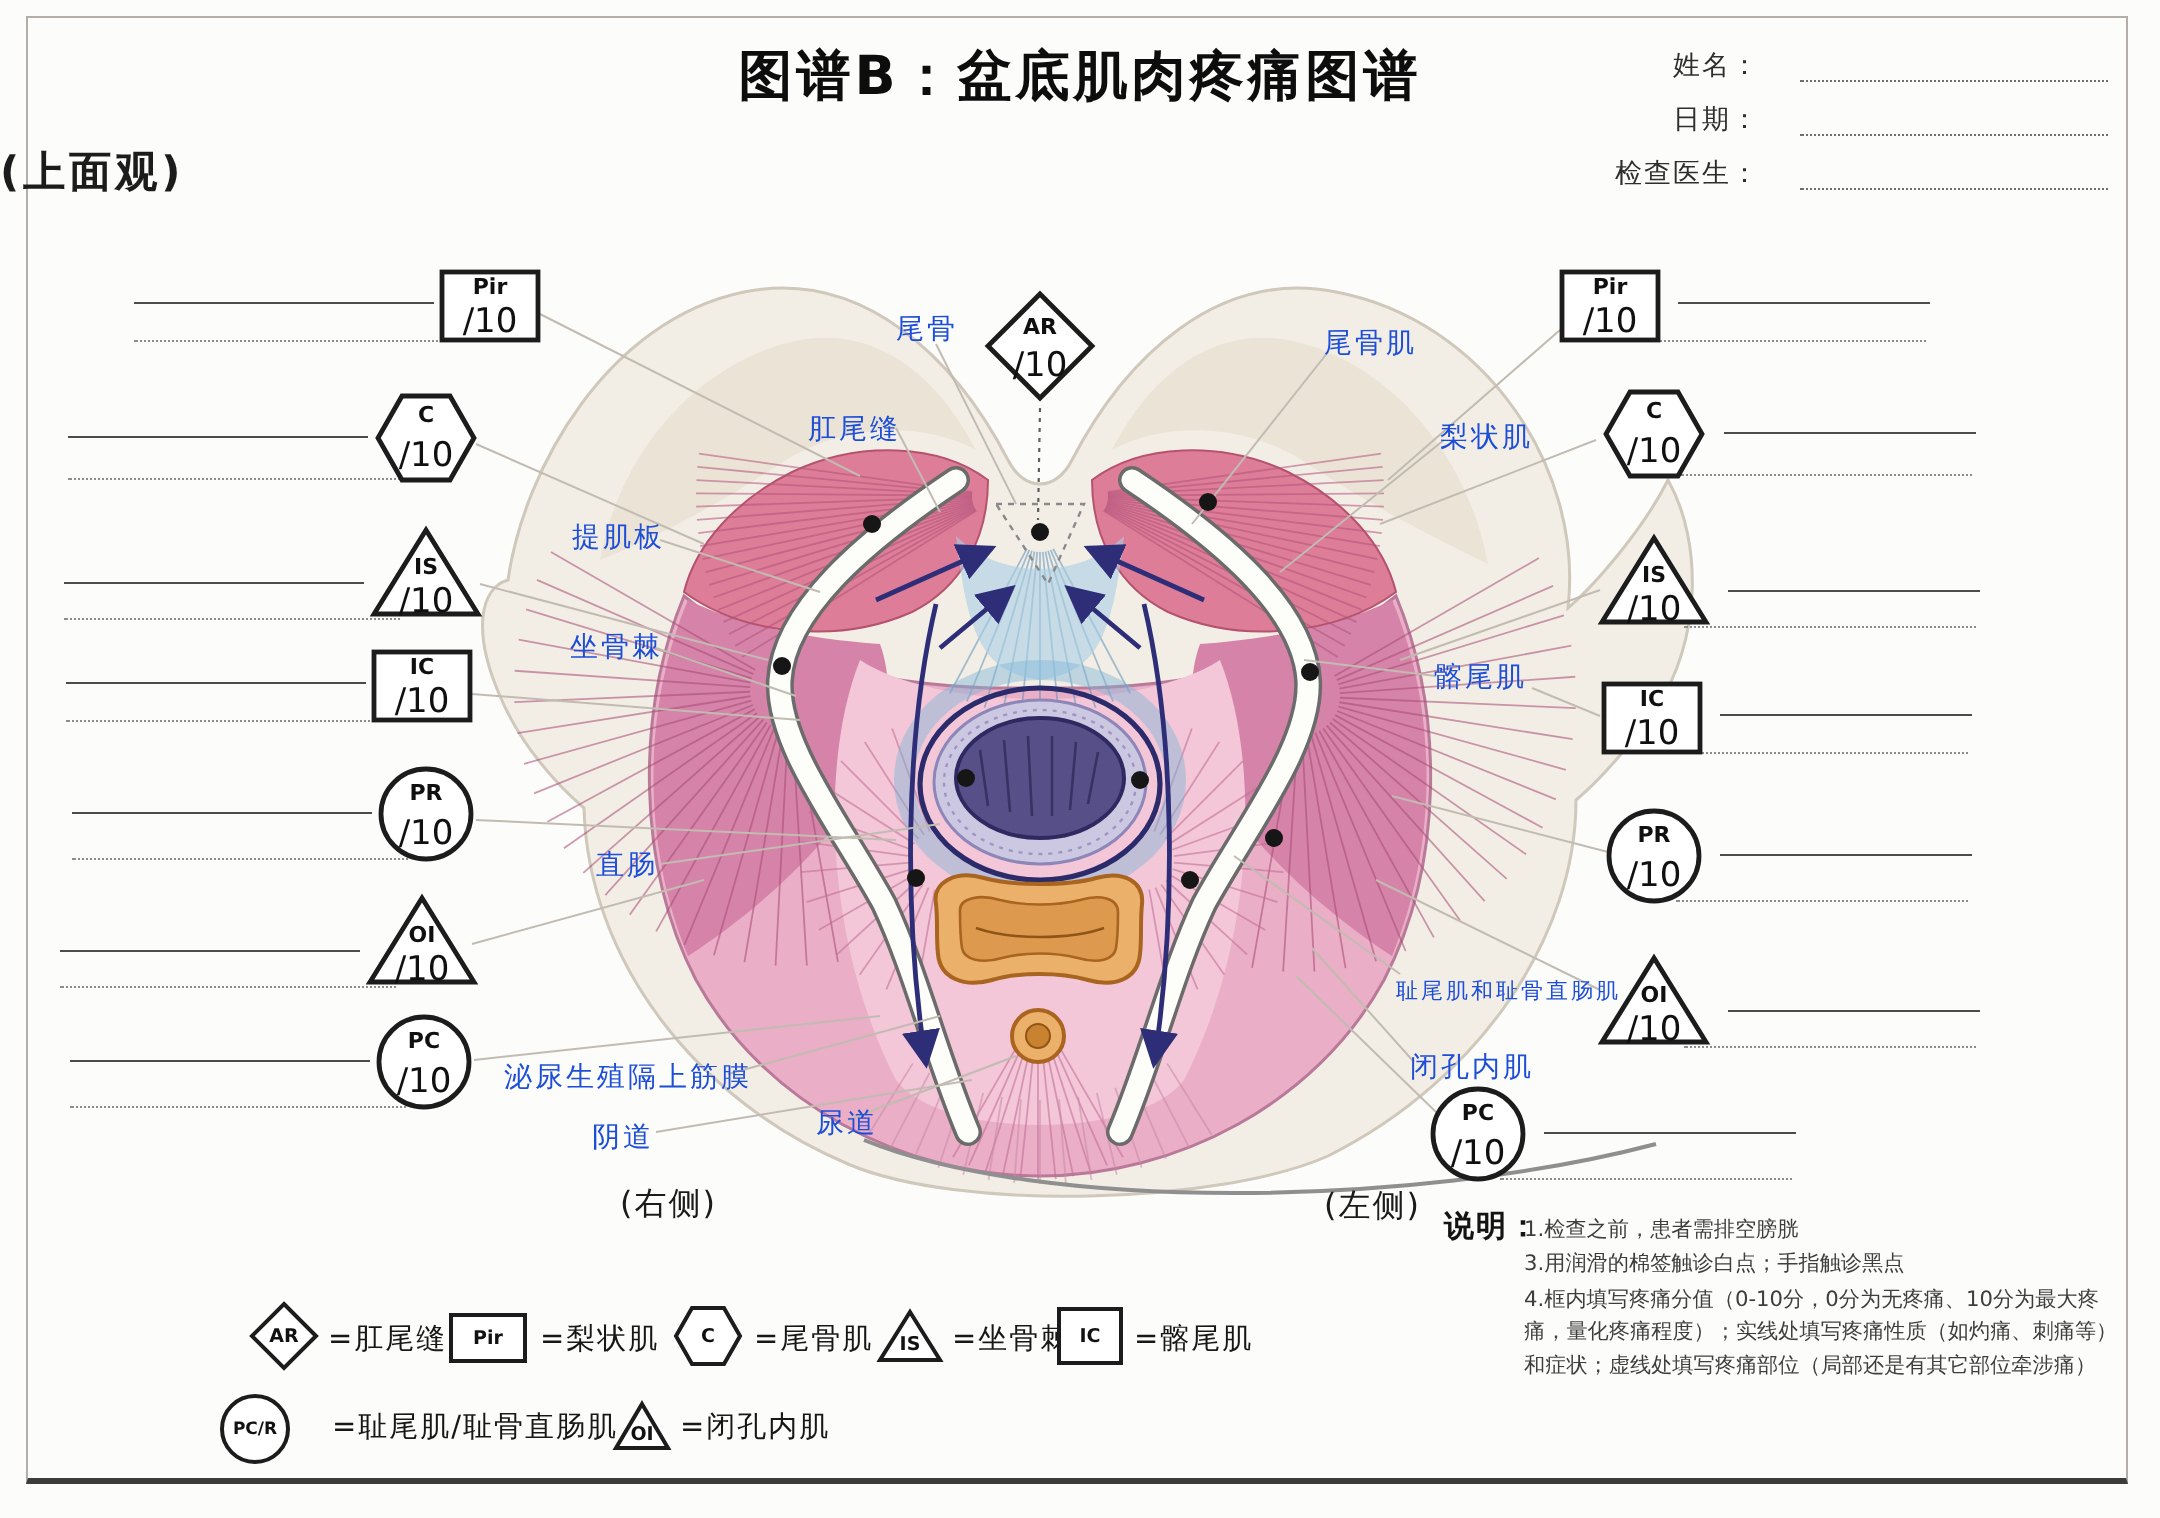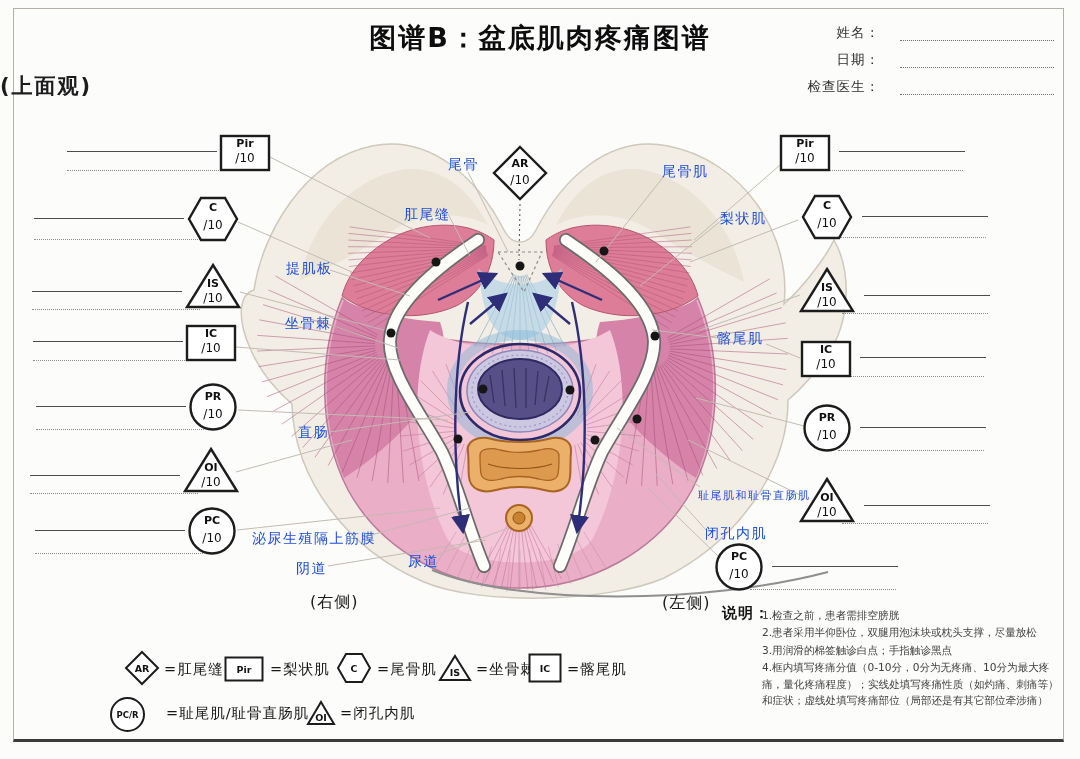--- a/index.html
+++ b/index.html
@@ -13,21 +13,21 @@
          font-size:21px;font-weight:600;color:#1c1c1c;letter-spacing:2px;margin-top:12px;}
   
   .pfield{position:absolute;display:flex;align-items:center;width:256px;height:20px;gap:18px;}
   .pfield .plabel{width:82px;text-align:right;font-size:13.5px;color:#2e2e2e;letter-spacing:1px;}
   .pfield .pline{flex:1;height:15px;border-bottom:1.6px dotted #6f6f6f;margin-left:2px;}
   
   .marker{position:absolute;}
   .marker svg.shape{position:absolute;left:0;top:0;width:100%;height:100%;}
   .mcode,.mscore{position:absolute;left:0;right:0;text-align:center;color:#101010;}
   .mcode{font-size:11px;font-weight:600;}
-  .mscore{font-size:12px;}
+  .mscore{font-size:17px;}
   .m-rect{width:52px;height:38px}.m-rect .mcode{top:3px}.m-rect .mscore{top:17px}
   .m-circle{width:50px;height:50px}.m-circle .mcode{top:8px}.m-circle .mscore{top:25px}
   .m-hex{width:54px;height:48px}.m-hex .mcode{top:6px}.m-hex .mscore{top:23px}
   .m-tri{width:58px;height:48px}.m-tri .mcode{top:15px}.m-tri .mscore{top:29px}
   .m-diamond{width:58px;height:58px}.m-diamond .mcode{top:13px}.m-diamond .mscore{top:29px}
   .ln{position:absolute;height:0;}
   .lns{border-top:1.6px solid #4c4c4c;}
   .lnd{border-top:1.7px dotted #8d8d8d;}
   .mk-left .lns{right:calc(100% + 2px);width:150px;}
   .mk-left .lnd{right:calc(100% - 16px);width:168px;}
@@ -487,21 +487,20 @@
   <div class="alabel" style="left:705px;top:525px">闭孔内肌</div>
   <div class="alabel" style="left:252px;top:530px">泌尿生殖隔上筋膜</div>
   <div class="alabel" style="left:296px;top:560px">阴道</div>
   <div class="alabel" style="left:408px;top:553px">尿道</div>
   <div class="sideLabel" style="left:310px;top:592px">(右侧)</div>
   <div class="sideLabel" style="left:662px;top:593px">(左侧)</div>
 
   <div class="insHead">说明：</div>
   <div class="insBody">
     <div>1.检查之前，患者需排空膀胱</div>
-    <div>2.患者采用半仰卧位，双腿用泡沫块或枕头支撑，尽量放松</div>
     <div>3.用润滑的棉签触诊白点；手指触诊黑点</div>
     <div>4.框内填写疼痛分值（0-10分，0分为无疼痛、10分为最大疼痛，量化疼痛程度）；实线处填写疼痛性质（如灼痛、刺痛等）和症状；虚线处填写疼痛部位（局部还是有其它部位牵涉痛）</div>
   </div>
 
   <div class="lg" style="left:124px;top:650px;width:36px;height:36px">
     <svg viewBox="0 0 36 36">
         <polygon points="18,2 34,18 18,34 2,18" fill="#fff" stroke="#1c1c1c" stroke-width="2"></polygon>
       </svg>
     <span class="lgcode">AR</span>
   </div>

